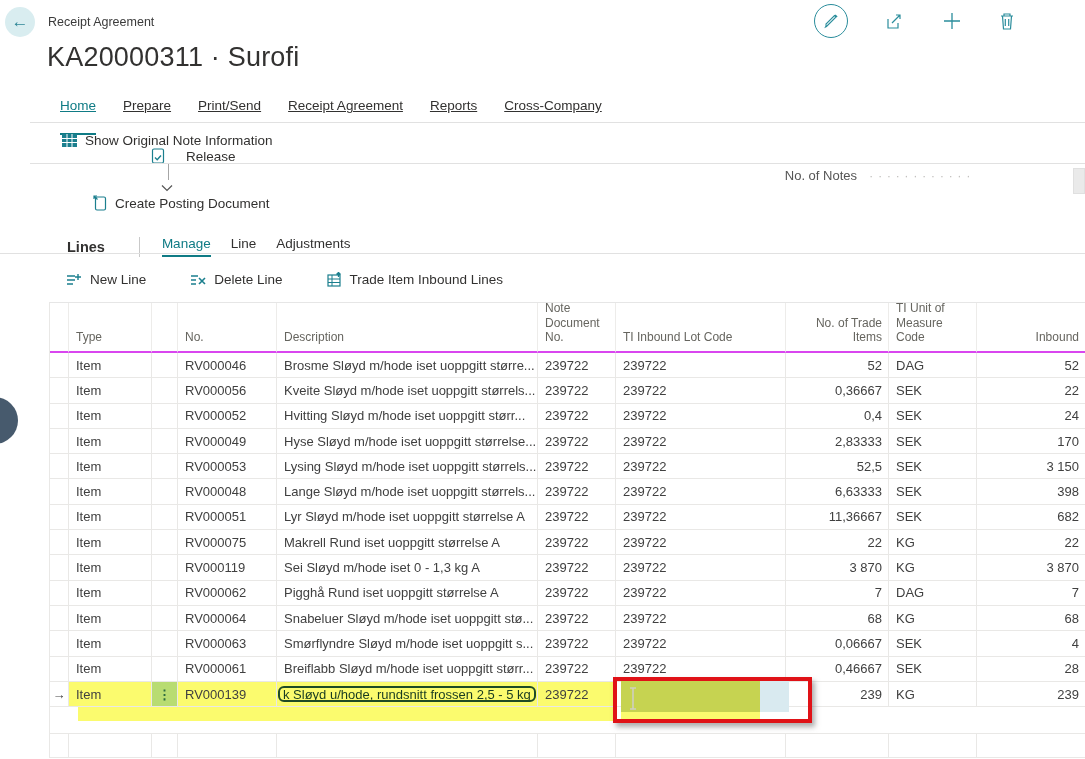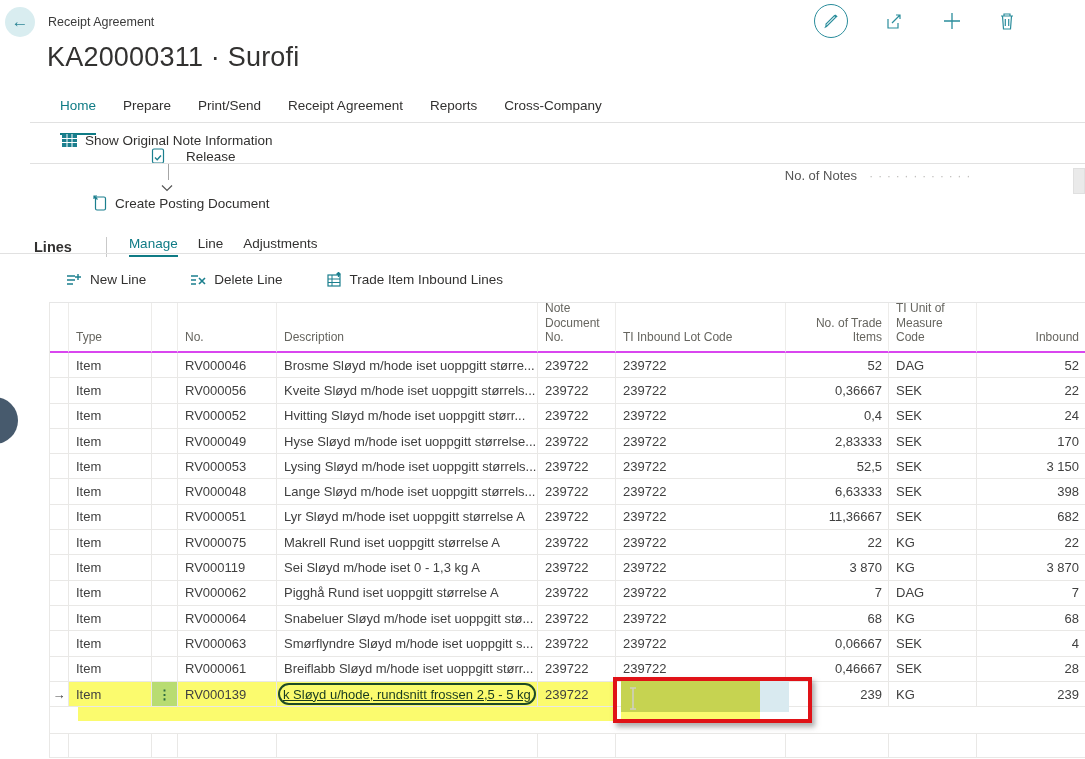--- a/index.html
+++ b/index.html
@@ -18,21 +18,21 @@
   }
   .page-caption { left:48px; top:15px; font-size:12.5px; color:#3b3b3b; }
   .page-title { left:47px; top:42px; font-size:27px; font-weight:400; color:#323130; letter-spacing:.2px; }
 
   .top-icons { right:70px; top:4px; display:flex; align-items:center; gap:38px; color:#2a8d9c; }
   .icon-btn { cursor:pointer; display:flex; align-items:center; justify-content:center; }
   .pencil-circle { width:34px; height:34px; border:1px solid #2a8d9c; border-radius:50%; }
 
   
   .nav-tabs { left:60px; top:98px; display:flex; gap:27px; font-size:13.5px; }
-  .nav-tab { color:#323130; cursor:pointer; padding-bottom:20px; }
+  .nav-tab { color:#323130; cursor:pointer; padding-bottom:20px;text-decoration:underline; }
   .nav-tab.active { color:#0f7b85; border-bottom:2px solid #0f7b85; }
   .hr { position:absolute; height:1px; background:#e1e1e1; }
 
   
   .action-bar { left:62px; top:133px; display:flex; align-items:center; font-size:13.5px; color:#323130;flex-direction:column; }
   .action-item { display:flex; align-items:center; gap:8px; cursor:pointer; }
   .action-item svg { color:#1b7f8e; }
   .vbar { width:1px; height:16px; background:#a6a6a6; margin:0 8px 0 10px; }
   .chev { color:#555; cursor:pointer; }
 
@@ -41,21 +41,21 @@
   .notes-label { font-size:13px; color:#555; }
   .notes-dots { font-size:13px; letter-spacing:4.5px; color:#c3c1bf; cursor:text; }
 
   
   .scroll-thumb { right:0; top:168px; width:12px; height:26px; background:#eaeaea; border:1px solid #e0e0e0; cursor:pointer; }
 
   
   .side-widget { left:-29px; top:397px; width:47px; height:47px; border-radius:50%; background:#475a6d; cursor:pointer; }
 
   
-  .lines-head { left:34px; top:236px; display:flex; align-items:center; font-size:14px;text-align:right; }
+  .lines-head { left:67px; top:236px; display:flex; align-items:center; font-size:14px;text-align:right; }
   .lines-title { font-weight:700; color:#323130; font-size:14.5px; }
   .lines-vbar { width:1px; height:20px; background:#c9c9c9; margin:0 22px 0 34px; }
   .sub-tabs { display:flex; gap:20px; font-size:13.5px; }
   .sub-tab { color:#323130; cursor:pointer; padding-bottom:4px; }
   .sub-tab.active { color:#0f7b85; border-bottom:2px solid #0f7b85; }
 
   .line-actions { left:66px; top:272px; display:flex; gap:44px; font-size:13.5px; color:#323130;align-items:flex-end; }
   .line-actions .action-item svg { color:#1b7f8e; }
 
   
@@ -80,23 +80,23 @@
   }
   .td.num { justify-content:flex-end; }
   .gap-cell { height:25.5px; border:none; cursor:default; background:#fff; }
   .empty-cell { height:25px; border-top:1px solid #e9e8e6; }
 
   
   .hl { background:#fbfb6e; }
   .menu-cell { background:#b8dc72; justify-content:center; padding:0; color:#2c6b3f; font-size:13px; font-weight:700; letter-spacing:0; }
   .arrow-cell { justify-content:center; padding:0; color:#444; font-size:13px; }
   .desc-edit {
-    width:100%; height:22px; border:2px solid #1e4a26; border-radius:11px;
+    width:100%; height:16px; border:2px solid #1e4a26; border-radius:6px;
     display:flex; align-items:center; padding:0 3px; color:#173a20;
-    white-space:nowrap; overflow:hidden; font-size:13px; background:transparent;text-decoration:underline;
+    white-space:nowrap; overflow:hidden; font-size:13px; background:transparent;
   }
 
   
   .band-yellow { left:78px; top:707px; width:537px; height:14px; background:#fbfb6e; }
   .fill-olive { left:621px; top:681px; width:139px; height:31px; background:#c6d351; }
   .fill-blue  { left:760px; top:681px; width:29px;  height:31px; background:#d9eaf0; }
   .fill-ystrip{ left:621px; top:712px; width:139px; height:8px;  background:#fbfb6e; }
   .ibeam { left:628px; top:687px; width:10px; height:23px; color:#cfcfc0; }
   .red-box {
     left:613px; top:677px; width:199px; height:46px;

